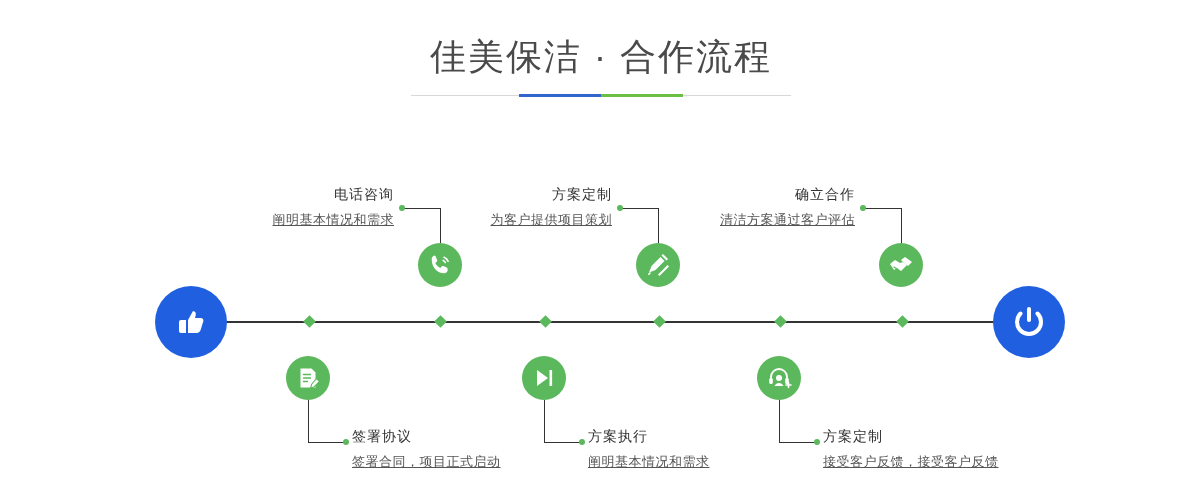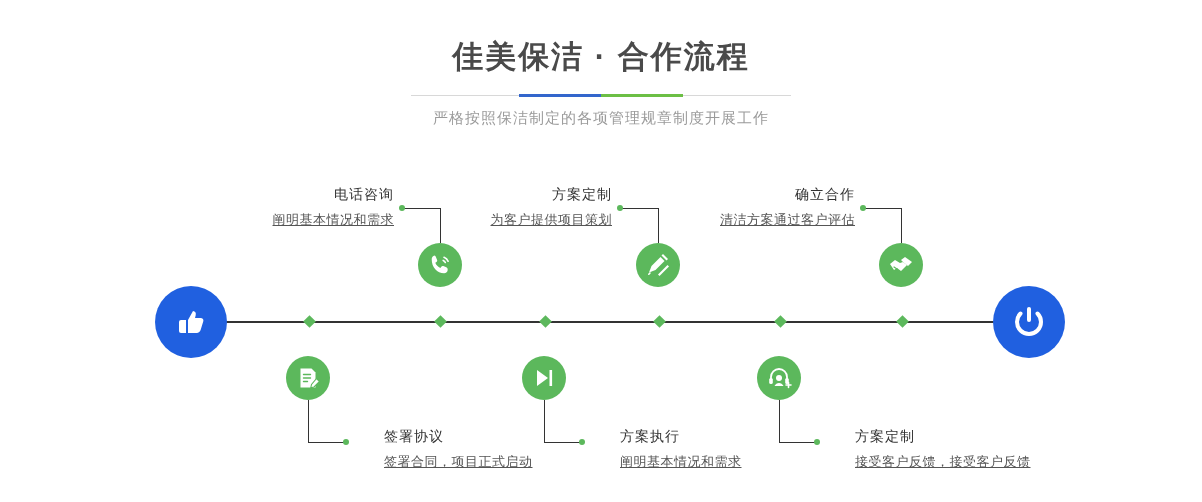--- a/index.html
+++ b/index.html
@@ -20,24 +20,24 @@
 
   
   .header {
     position: absolute;
     left: 0;
     top: 34px;
     width: 1202px;
     text-align: center;
   }
   .header-title {
-    font-size: 31px;
+    font-size: 36px;
     color: #4a4a4a;
     letter-spacing: 2px;
-    font-weight: bold;
+    font-weight: normal;
     line-height: 46px;
   }
   .divider-wrap {
     position: relative;
     width: 380px;
     height: 3px;
     margin: 14px auto 0 auto;
   }
   .divider-base {
     position: absolute;
@@ -137,37 +137,36 @@
     letter-spacing: 1px;
   }
   .lbl-desc {
     font-size: 13px;
     color: #555555;
     letter-spacing: 0.5px;
     margin-top: 7px;
     text-decoration: underline;
   }
   .lbl-top { text-align: right; }
-  .lbl-bottom { text-align: left; margin-left: 32px; }
+  .lbl-bottom { text-align: left; }
 
   svg.ico { display: block; }
 </style>
 </head>
 <body>
 
 <div id="canvas">
 
   <div class="header">
     <div class="header-title">佳美保洁 · 合作流程</div>
     <div class="divider-wrap">
       <div class="divider-base"></div>
       <div class="divider-blue"></div>
       <div class="divider-green"></div>
     </div>
-    <div class="header-sub">严格按照保洁制定的各项管理规章制度开展工作</div>
   </div>
 
   <div class="axis"></div>
 
   <div class="axis-node" style="left:305px;"></div>
   <div class="axis-node" style="left:436px;"></div>
   <div class="axis-node" style="left:541px;"></div>
   <div class="axis-node" style="left:655px;"></div>
   <div class="axis-node" style="left:776px;"></div>
   <div class="axis-node" style="left:898px;"></div>

